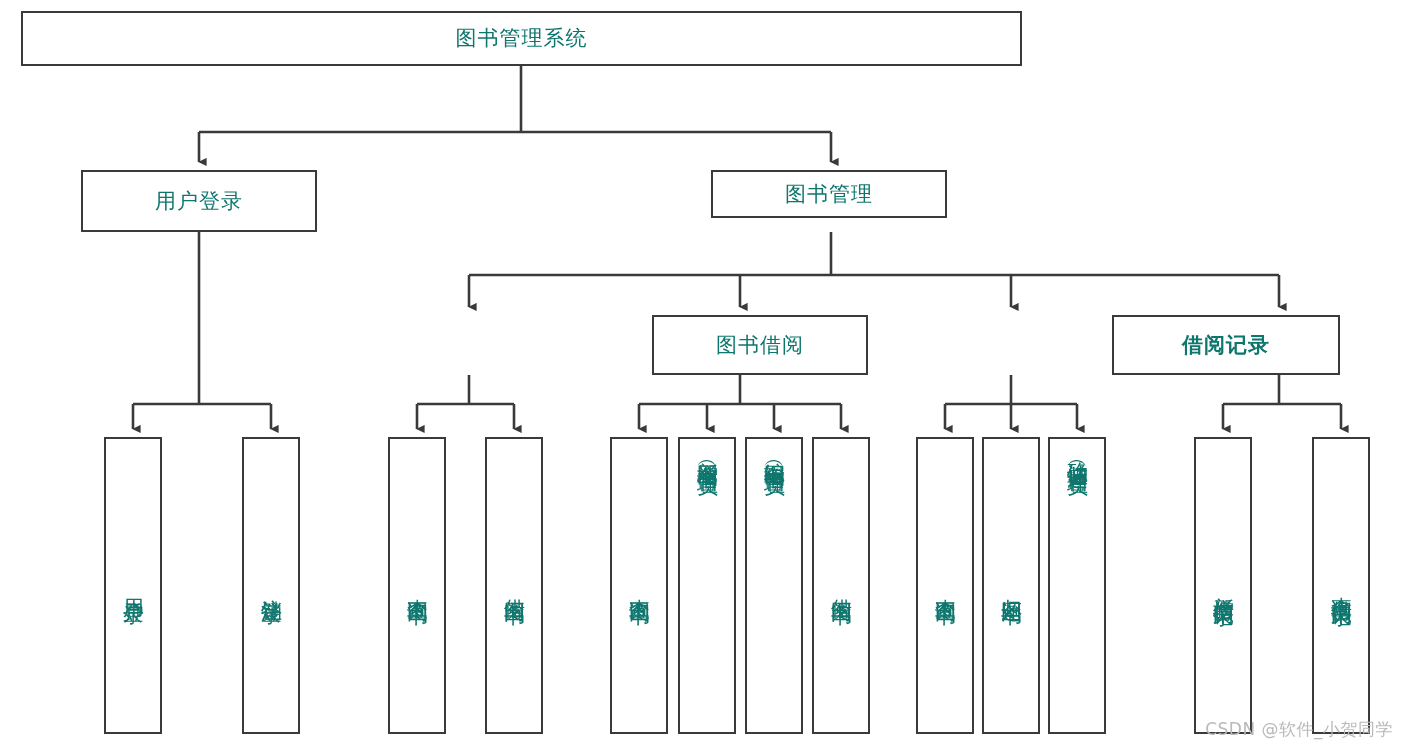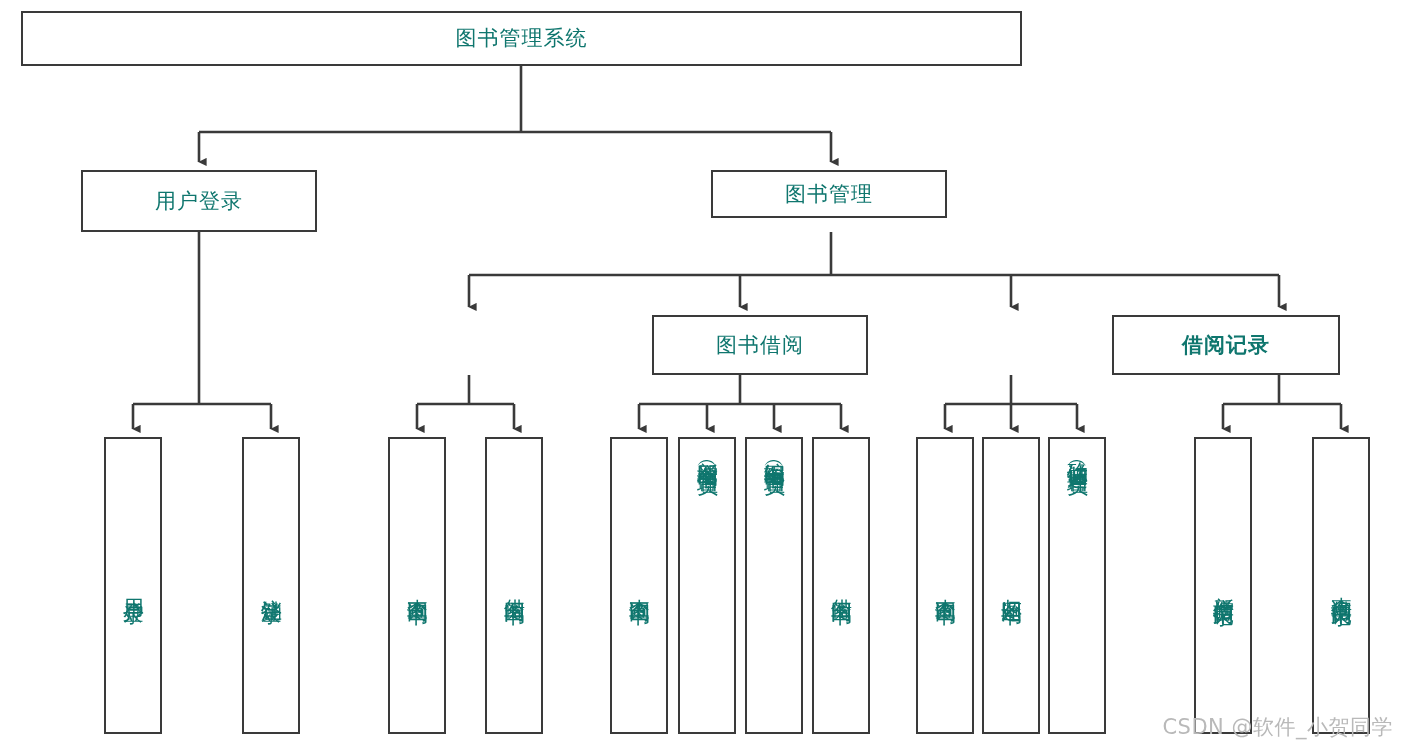--- a/index.html
+++ b/index.html
@@ -55,21 +55,21 @@
     padding-top: 6px;
   }
   .node.leaf.short {
     align-items: center;
     padding-top: 0;
   }
   .watermark {
     position: absolute;
     right: 12px;
     bottom: 6px;
-    font-size: 21px;
+    font-size: 17px;
     color: #b9b9b9;
     letter-spacing: 0.5px;
     z-index: 5;
     white-space: nowrap;
   }
 </style>
 </head>
 <body>
 
 <div id="diagram-root">

